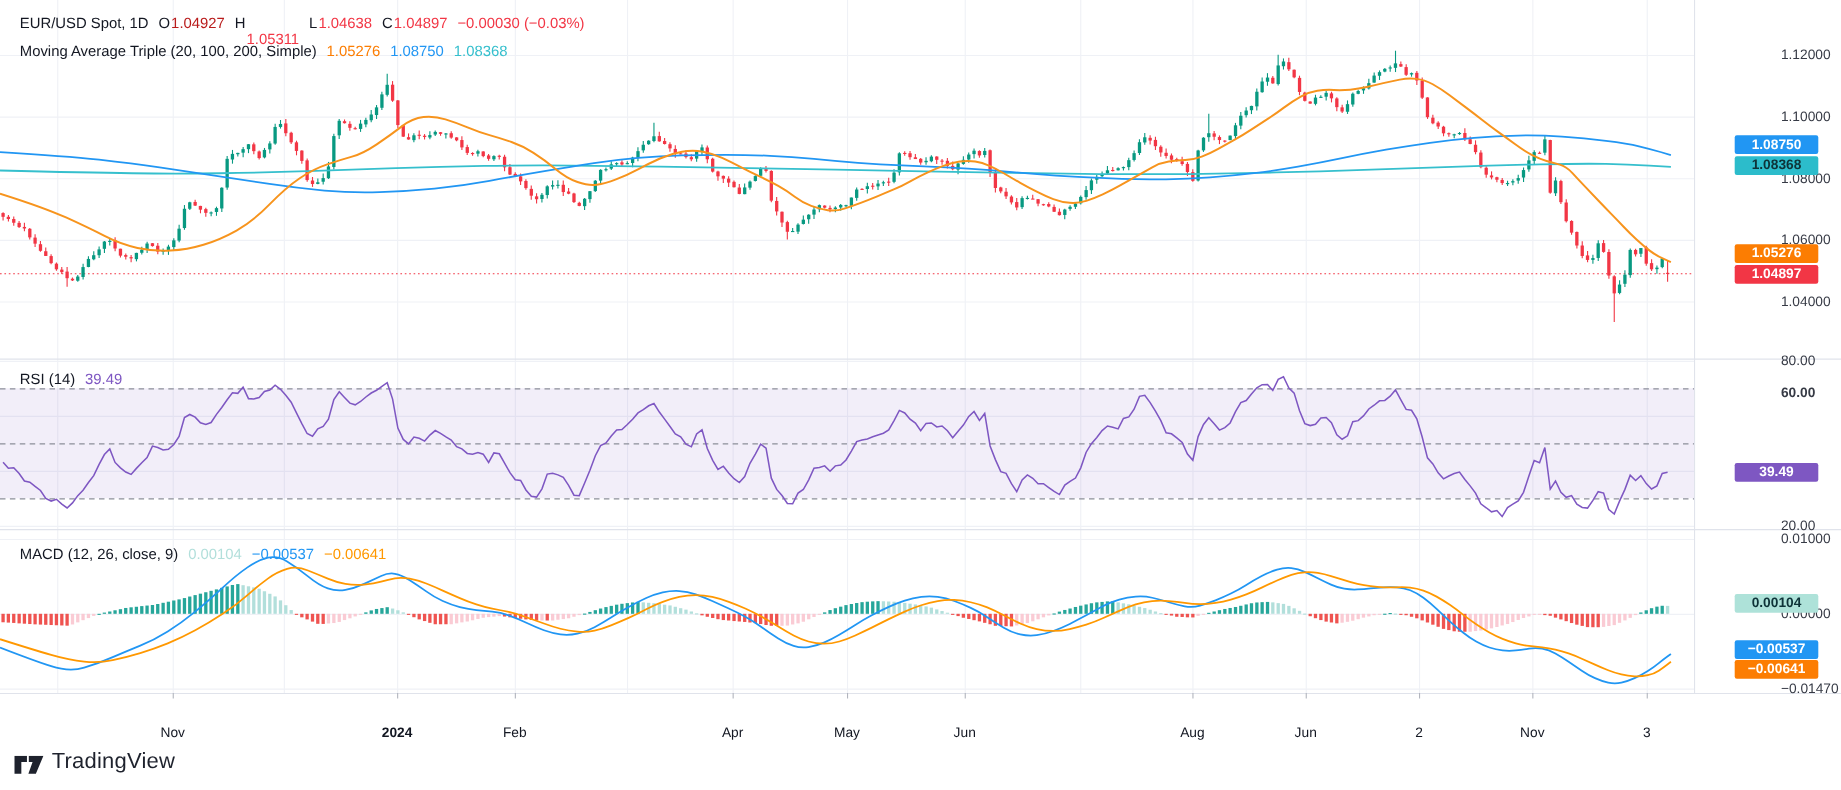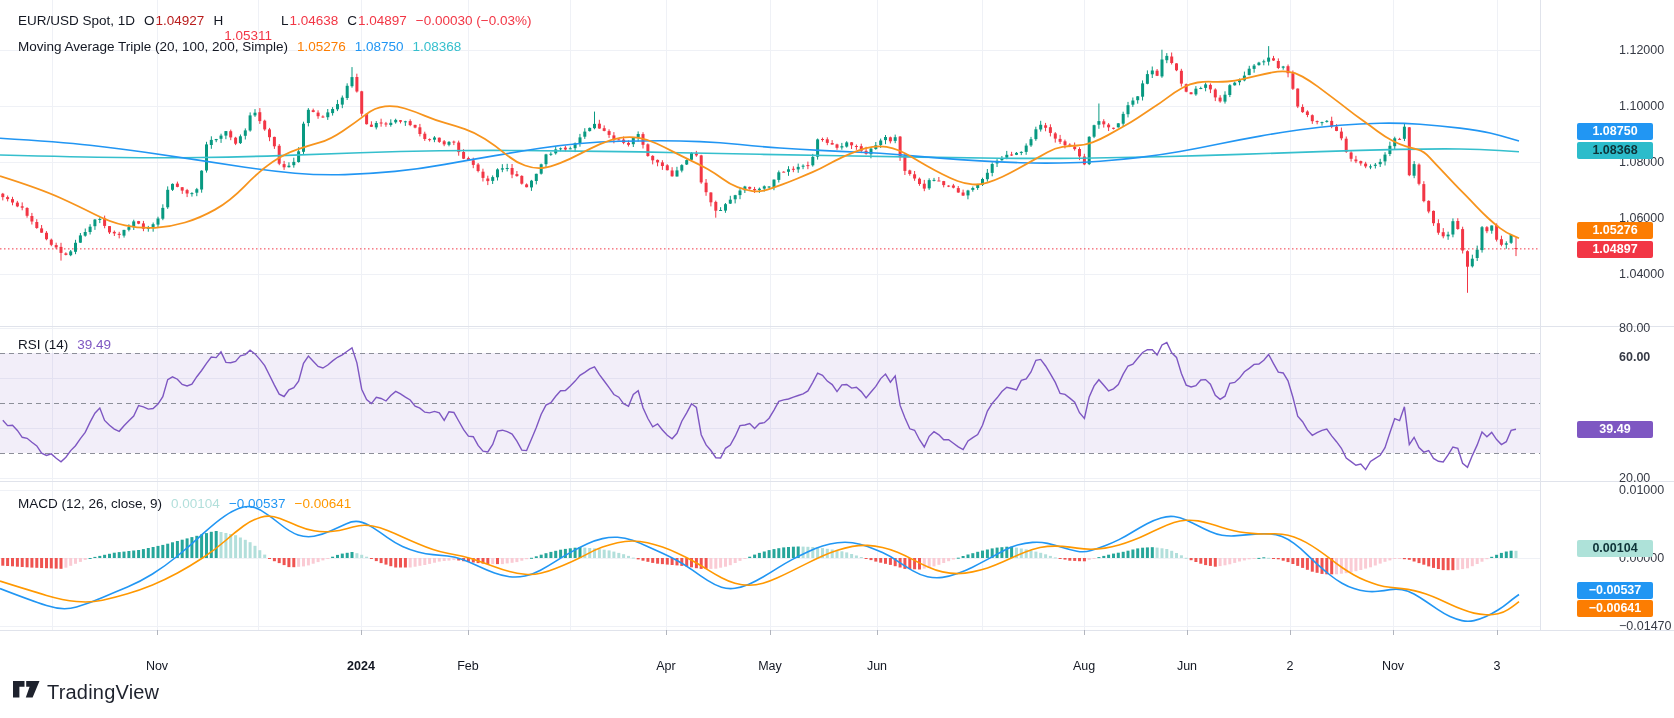--- a/index.html
+++ b/index.html
@@ -9,21 +9,21 @@
   .legend{position:absolute;left:18px;display:flex;gap:9px;align-items:baseline;
           font-size:13.5px;color:#131722;white-space:nowrap;z-index:5;}
   .legend .pair{display:inline-flex;gap:1px;}
   .axis-label{position:absolute;left:1587px;width:84px;font-size:12.5px;color:#363A45;
               line-height:17px;z-index:2;margin-left:32px;}
   .badge{position:absolute;left:1577px;width:76px;height:17px;border-radius:2px;
          font-size:12.5px;font-weight:600;line-height:17px;text-align:center;z-index:4;}
   .time-label{position:absolute;top:643px;transform:translateX(-50%);font-size:12.5px;
               color:#131722;z-index:2;margin-top:16px;}
   .time-label.bold{font-weight:700;}
-  #footer{position:absolute;left:13px;top:681px;display:flex;align-items:flex-start;gap:7px;z-index:5;}
+  #footer{position:absolute;left:13px;top:681px;display:flex;align-items:flex-end;gap:7px;z-index:5;}
   #brand-text{font-size:20px;color:#1E222D;letter-spacing:.2px;}
 </style>
 </head>
 <body>
 
 <div id="app">
   <svg id="chart-svg" width="1674" height="718">
       <line x1="52.5" y1="0" x2="52.5" y2="630" stroke="#EFF1F6" stroke-width="1"></line>
       <line x1="157.5" y1="0" x2="157.5" y2="630" stroke="#EFF1F6" stroke-width="1"></line>
       <line x1="258.5" y1="0" x2="258.5" y2="630" stroke="#EFF1F6" stroke-width="1"></line>

